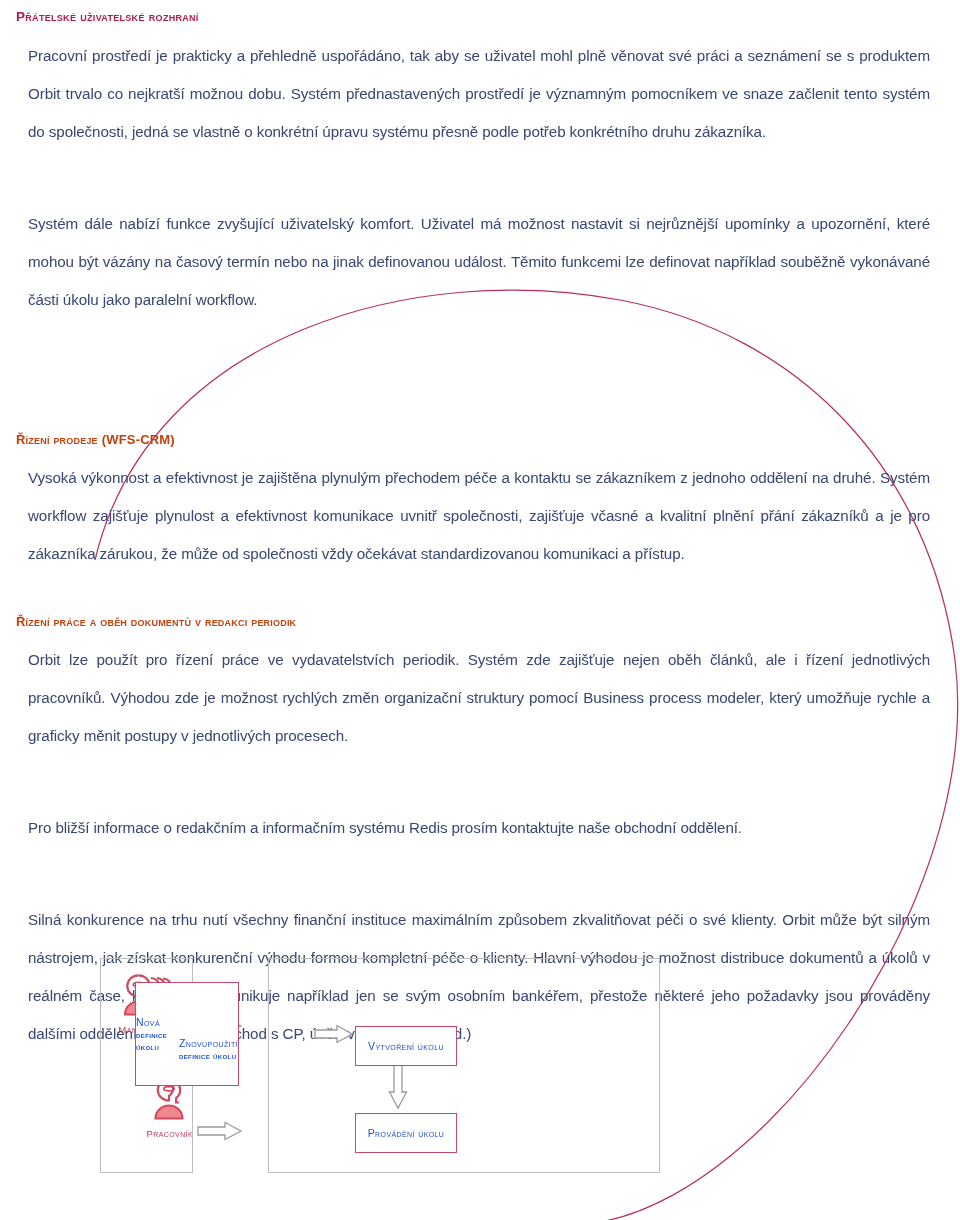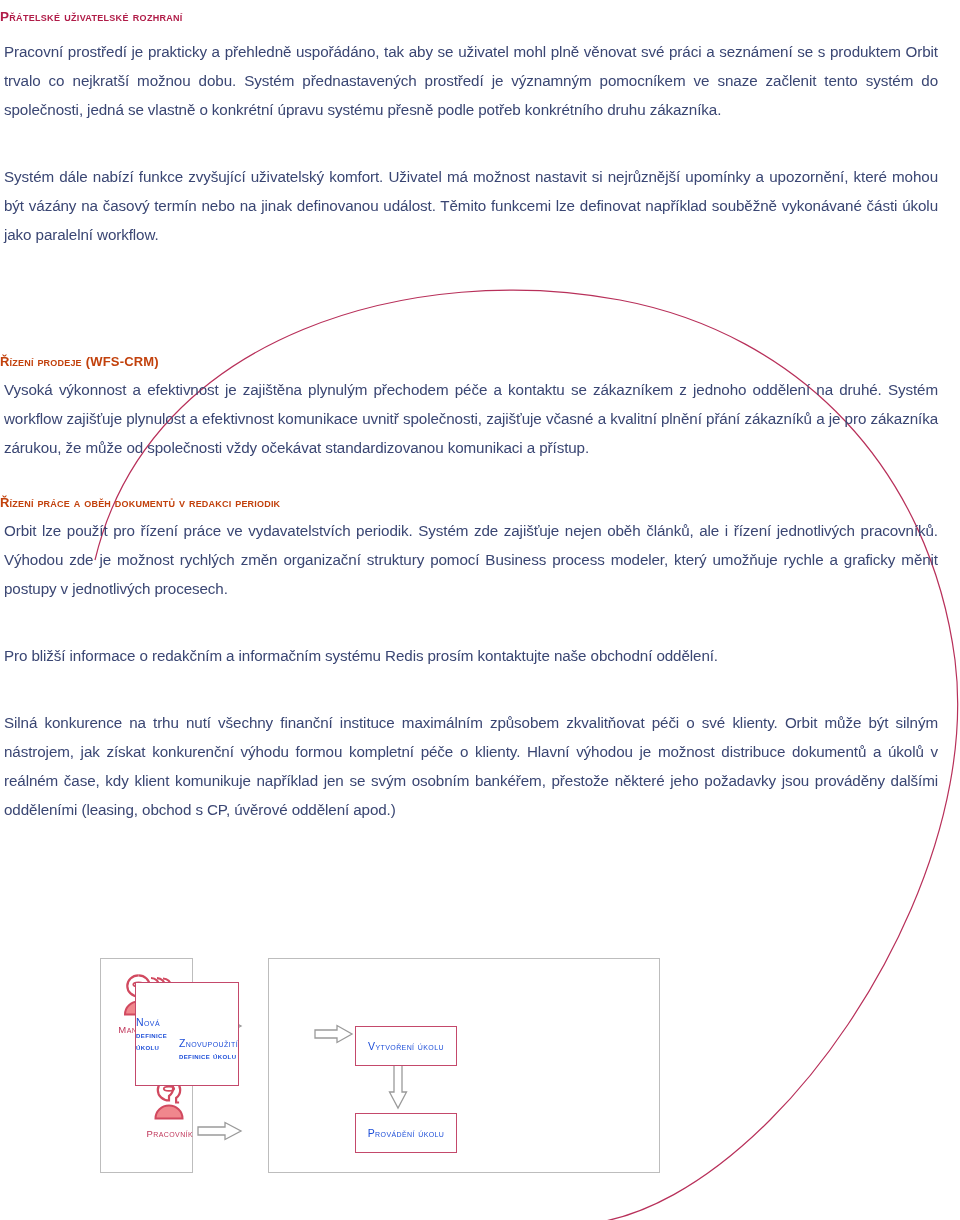--- a/index.html
+++ b/index.html
@@ -18,21 +18,21 @@
     left:0;top:0;
     width:960px;height:1220px;
     pointer-events:none;
     z-index:0;
   }
 
   
   .page{
     position:relative;
     z-index:2;
-    padding:10px 18px 0 0;
+    padding:10px 18px 0 16px;
     box-sizing:border-box;
     width:960px;
   }
 
   h1.section-title{
     font-size:13.5px;
     font-weight:bold;
     color:#b01c48;
     font-variant:small-caps;
     letter-spacing:.3px;
@@ -55,23 +55,23 @@
     font-weight:bold;
     color:#c2410c;
     font-variant:small-caps;
     letter-spacing:.2px;
     margin:0 0 6px 0;
     line-height:1.1;
   }
 
   p.body{
     font-size:15.2px;
-    line-height:29px;
+    line-height:38px;
     color:#3a4673;
-    margin:4px;
+    margin:12px;
     text-align:justify;
     letter-spacing:-0.1px;
   }
   .gap-m{height:30px;}
   .gap-l{height:44px;}
   .gap-xl{height:58px;}
 
   
   .diagram{
     position:absolute;

